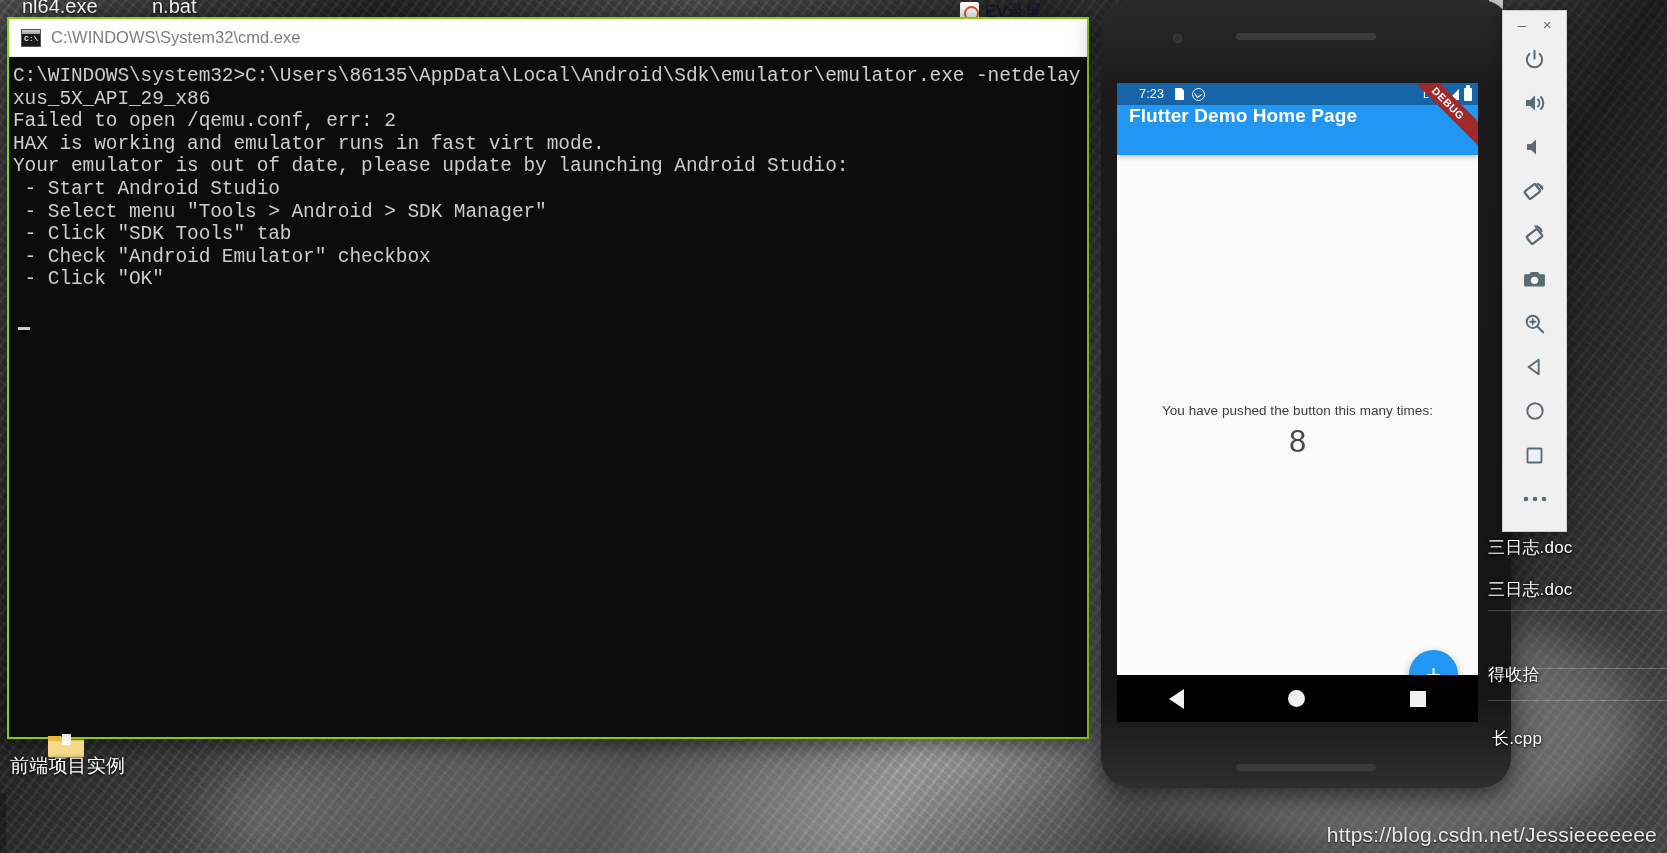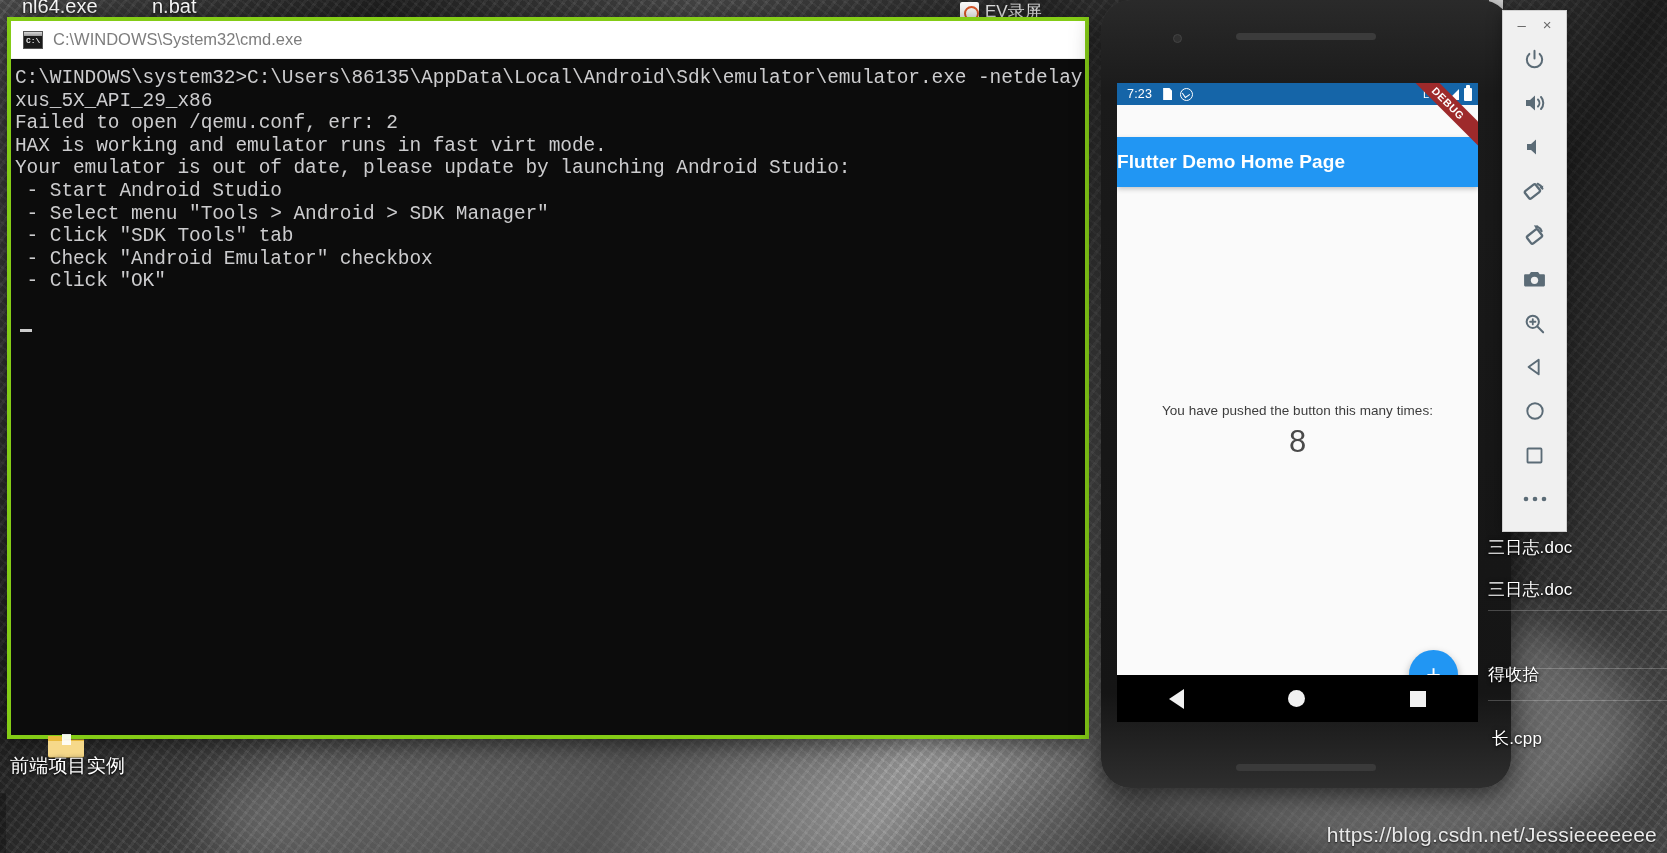--- a/index.html
+++ b/index.html
@@ -51,21 +51,21 @@
     width: 40px; height: 30px;
   }
 
   
   .cmd-window {
     position: absolute;
     left: 7px; top: 17px;
     width: 1082px; height: 722px;
     background: #ffffff;
     box-shadow: 0 4px 22px rgba(0,0,0,0.55);
-    border: 4px solid #84cc16;
+    border: 2px solid #84cc16;
   }
   .cmd-titlebar {
     height: 38px;
     background: #ffffff;
     display: flex;
     align-items: center;
     padding-left: 12px;
     border-bottom: 1px solid #f0f0f0;
   }
   .cmd-icon {
@@ -161,21 +161,21 @@
     background: #fafafa;
     overflow: hidden;
   }
 
   
   .and-statusbar {
     height: 22px;
     background: #1565a8;
     display: flex;
     align-items: center;
-    padding: 0 6px 0 10px;
+    padding: 0 6px 0 22px;
     color: #fff;
     font-size: 12px;
   }
   .and-time { font-size: 12.5px; letter-spacing: 0.2px; }
   .sb-left-icons { display: flex; align-items: center; gap: 8px; margin-left: 11px; }
   .sb-right { margin-left: auto; display: flex; align-items: center; gap: 5px; }
   .sb-lte { font-size: 11px; letter-spacing: 0.2px; }
   .sim-glyph {
     width: 9px; height: 12px;
     background: #fff;
@@ -211,26 +211,24 @@
     position: absolute; left: 2px; top: -2.5px;
     width: 4px; height: 2.5px; background: #fff;
     border-radius: 1px 1px 0 0;
   }
 
   
   .and-appbar {
     height: 50px;
     background: #2196f3;
     display: flex;
-    align-items: center;
-    padding-left: 0;
+    padding-left: 12px;
     box-shadow: 0 2px 5px rgba(0,0,0,0.22);
     position: relative;
     z-index: 2;
-    margin-top: 32px;
   }
   .and-appbar-title {
     color: #fff;
     font-size: 19px;
     font-weight: bold;
     letter-spacing: 0.1px;
   }
 
   
   .debug-ribbon {
@@ -378,21 +376,21 @@
     position: absolute;
     left: 1489px; top: 100px;
     width: 9px; height: 320px;
     background: linear-gradient(180deg, #d94f4f 0%, #d94f4f 10%, #e8e8e8 10%, #e8e8e8 28%, #4aa84a 28%, #4aa84a 34%, #e8e8e8 34%, #e8e8e8 52%, #e8c84a 52%, #e8c84a 60%, #e8e8e8 60%, #e8e8e8 100%);
     opacity: 0.9;
   }
   .ev-window {
     position: absolute;
     left: 960px; top: 0;
     width: 150px; height: 22px;
-    color: #e5e5e5;
+    color: #0f172a;
     font-size: 17px;
     display: flex; align-items: center; gap: 6px;
   }
   .ev-icon {
     width: 19px; height: 19px;
     background: #fff;
     border-radius: 2px;
     position: relative;
   }
   .ev-icon::after {

